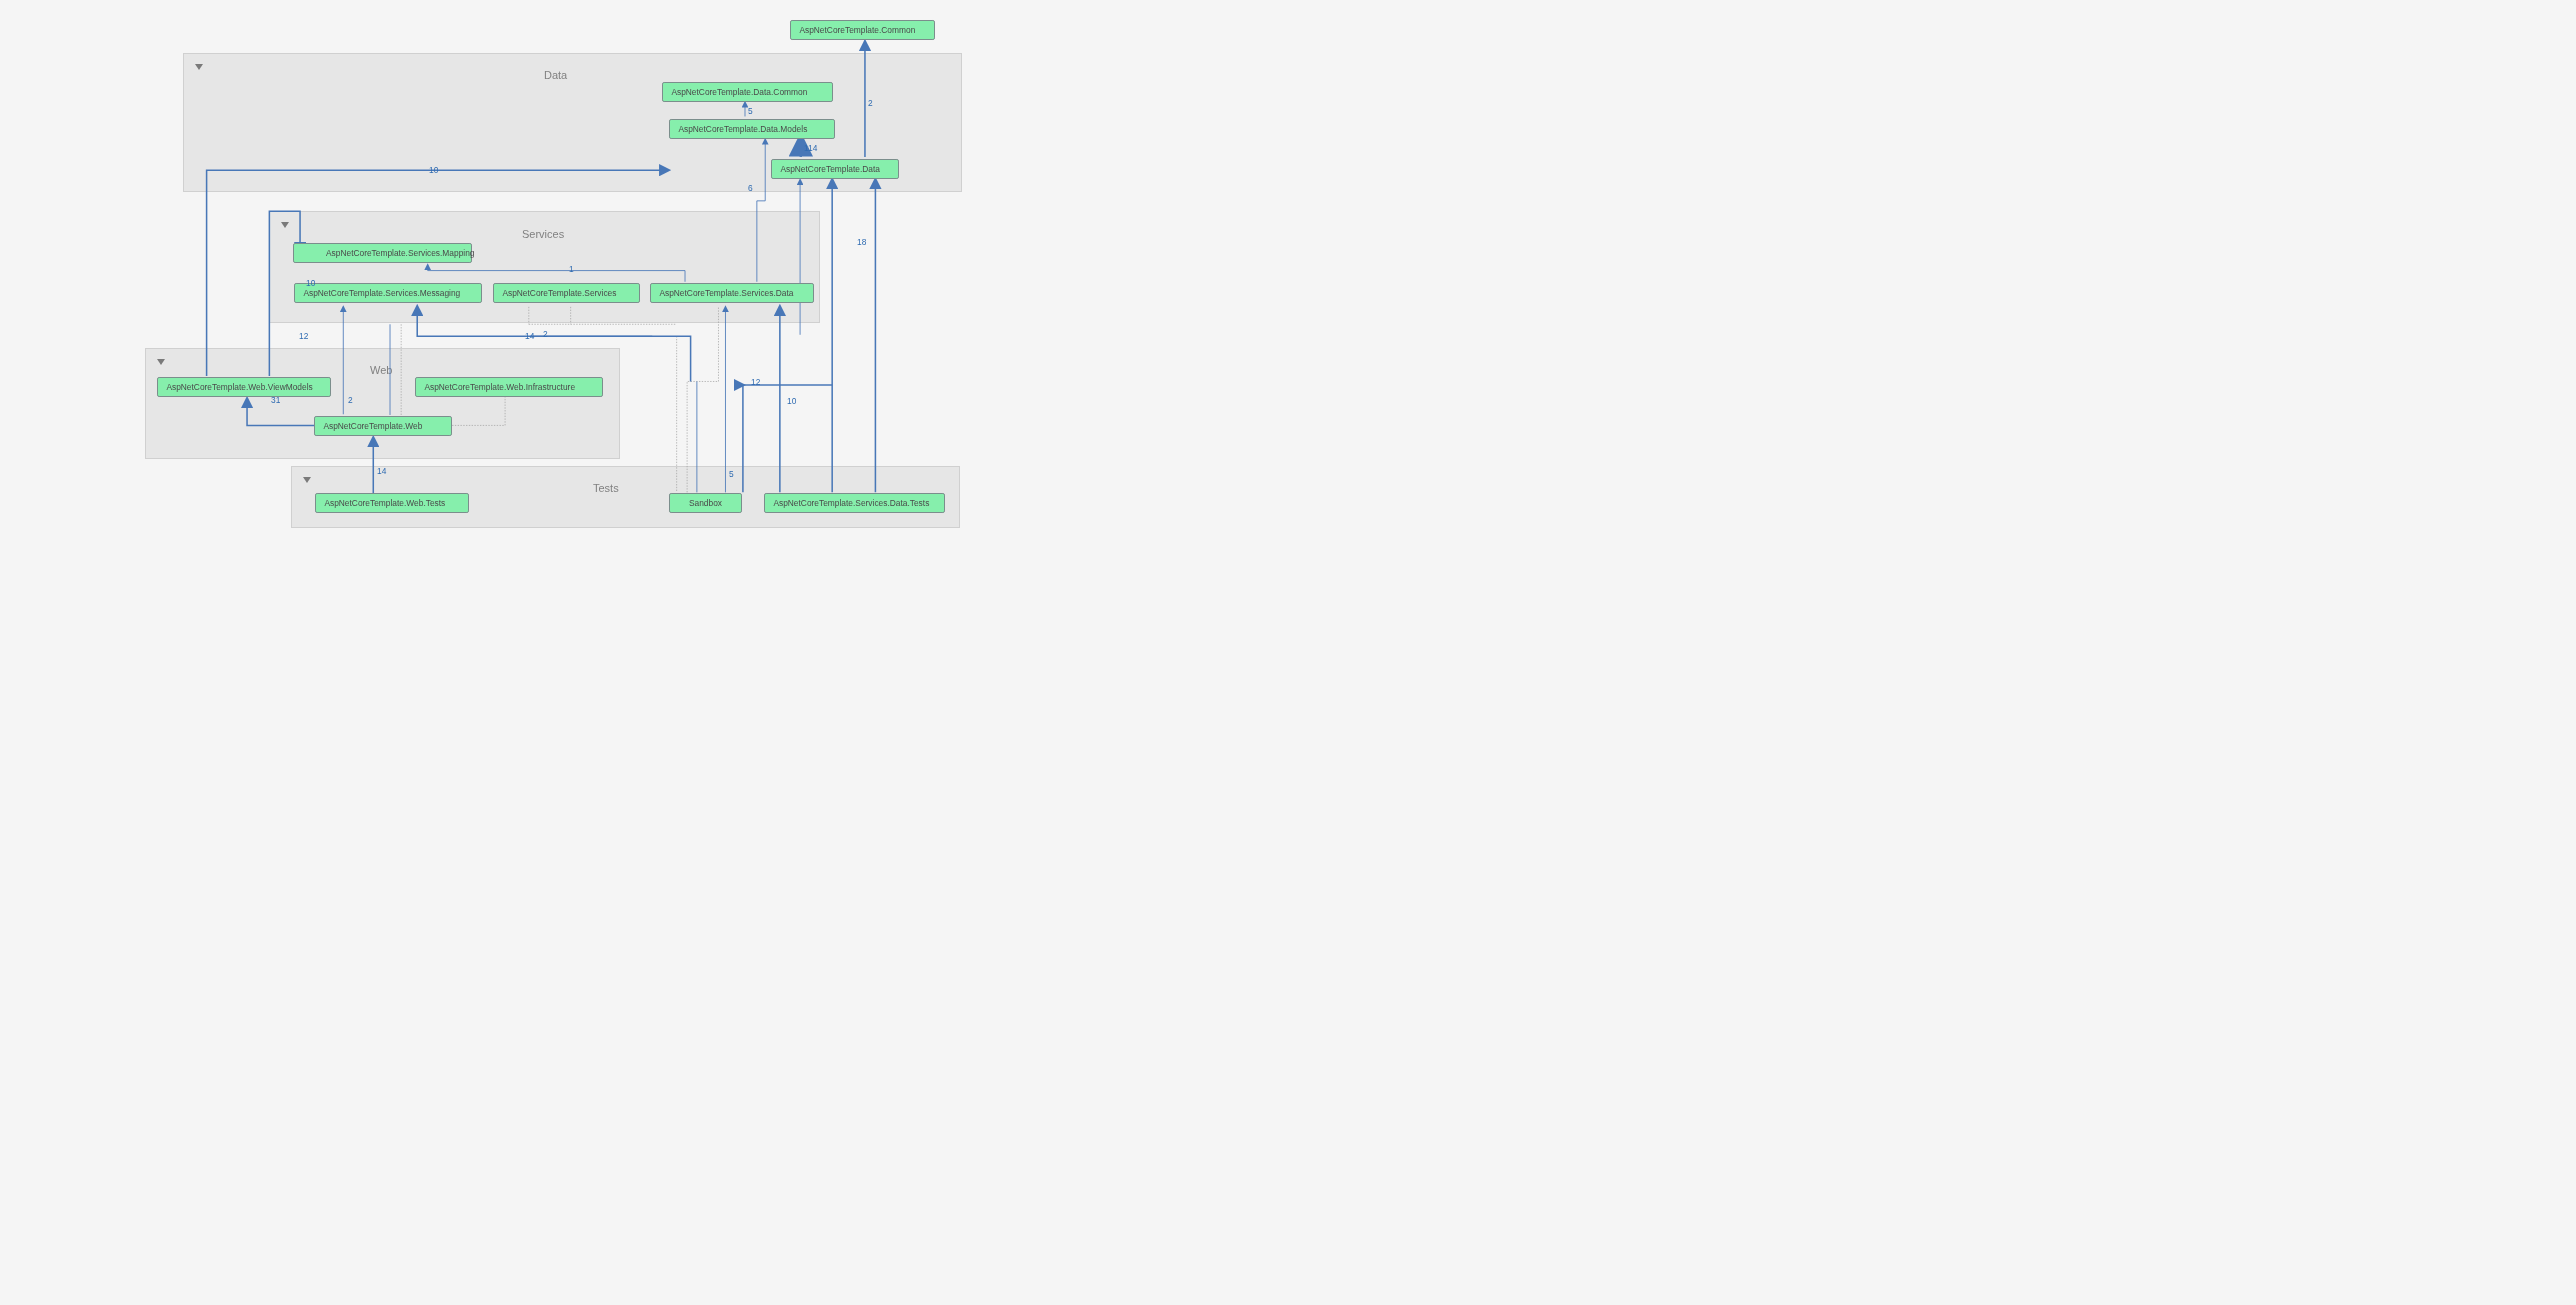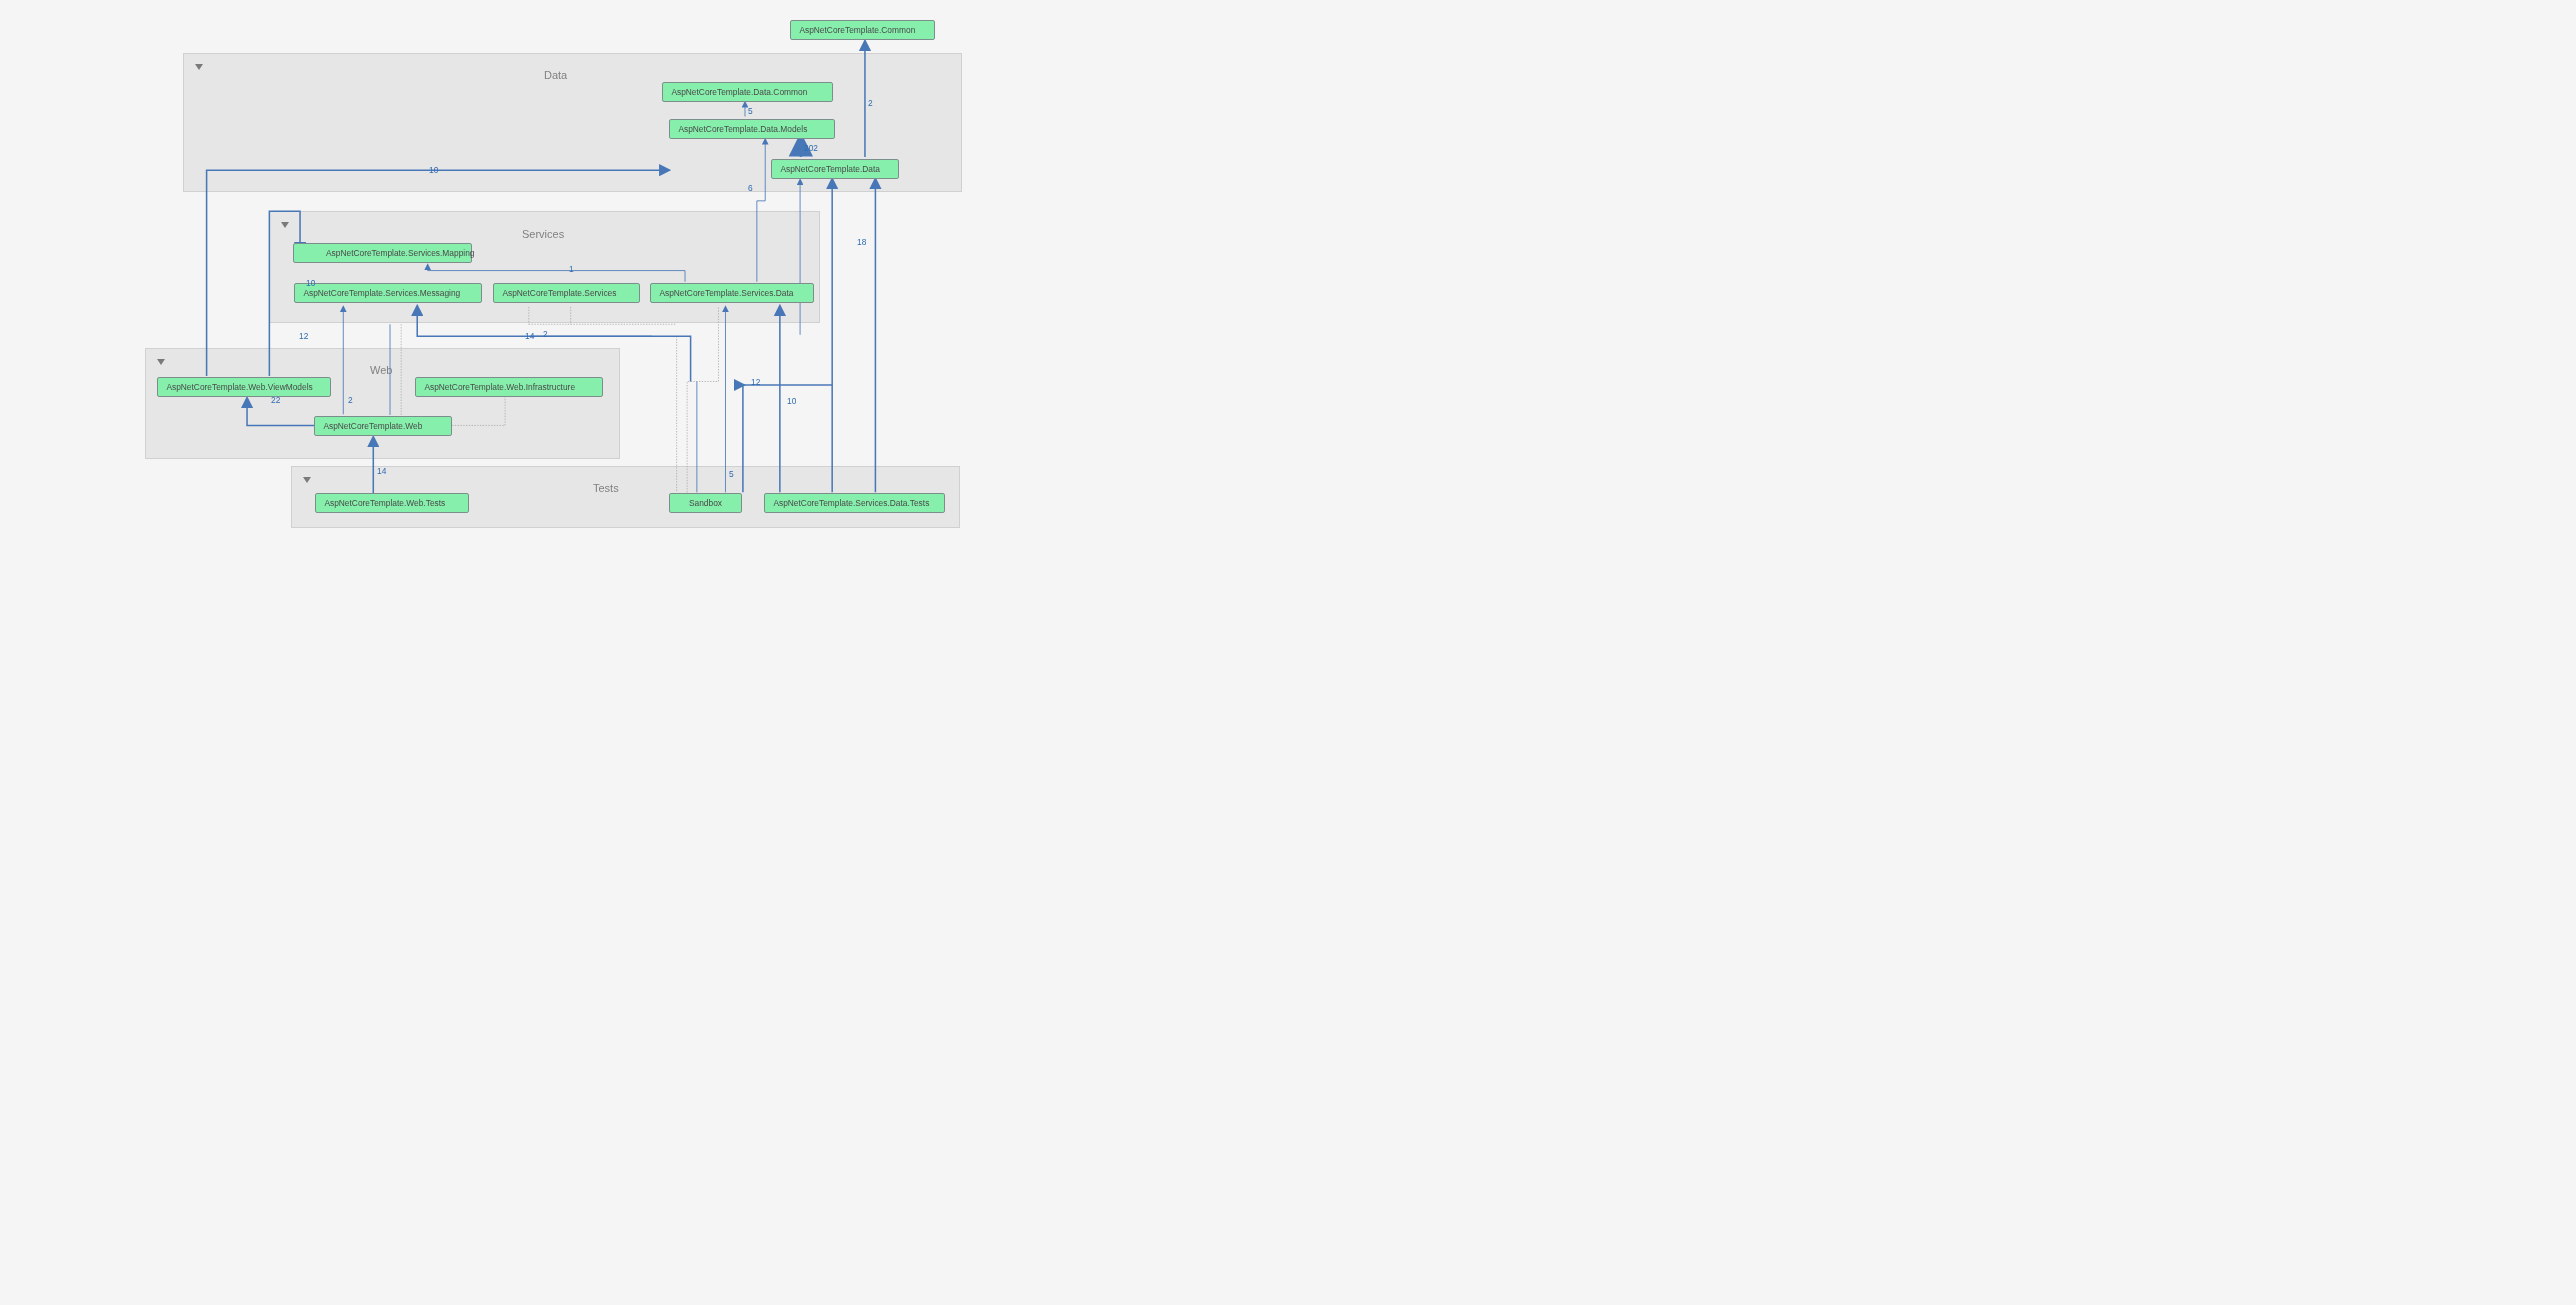--- a/index.html
+++ b/index.html
@@ -184,30 +184,30 @@
   <div class="node" style="left:314px; top:416px; width:138px;">AspNetCoreTemplate.Web</div>
 
   <div class="node" style="left:315px; top:493px; width:154px;">AspNetCoreTemplate.Web.Tests</div>
 
   <div class="node" style="left:669px; top:493px; width:73px; text-align:center;">Sandbox</div>
 
   <div class="node" style="left:764px; top:493px; width:181px;">AspNetCoreTemplate.Services.Data.Tests</div>
 
   <span class="elabel" style="left:868px; top:98px;">2</span>
   <span class="elabel" style="left:748px; top:106px;">5</span>
-  <span class="elabel" style="left:804px; top:143px;">202</span>
+  <span class="elabel" style="left:804px; top:143px;">114</span>
   <span class="elabel" style="left:748px; top:183px;">6</span>
   <span class="elabel" style="left:429px; top:165px;">10</span>
   <span class="elabel" style="left:857px; top:237px;">18</span>
   <span class="elabel" style="left:751px; top:377px;">12</span>
   <span class="elabel" style="left:787px; top:396px;">10</span>
   <span class="elabel" style="left:569px; top:264px;">1</span>
   <span class="elabel" style="left:306px; top:278px;">10</span>
   <span class="elabel" style="left:543px; top:329px;">2</span>
   <span class="elabel" style="left:525px; top:331px;">14</span>
   <span class="elabel" style="left:299px; top:331px;">12</span>
-  <span class="elabel" style="left:271px; top:395px;">22</span>
+  <span class="elabel" style="left:271px; top:395px;">31</span>
   <span class="elabel" style="left:348px; top:395px;">2</span>
   <span class="elabel" style="left:377px; top:466px;">14</span>
   <span class="elabel" style="left:729px; top:469px;">5</span>
 
 </div>
 
 
 </body></html>

